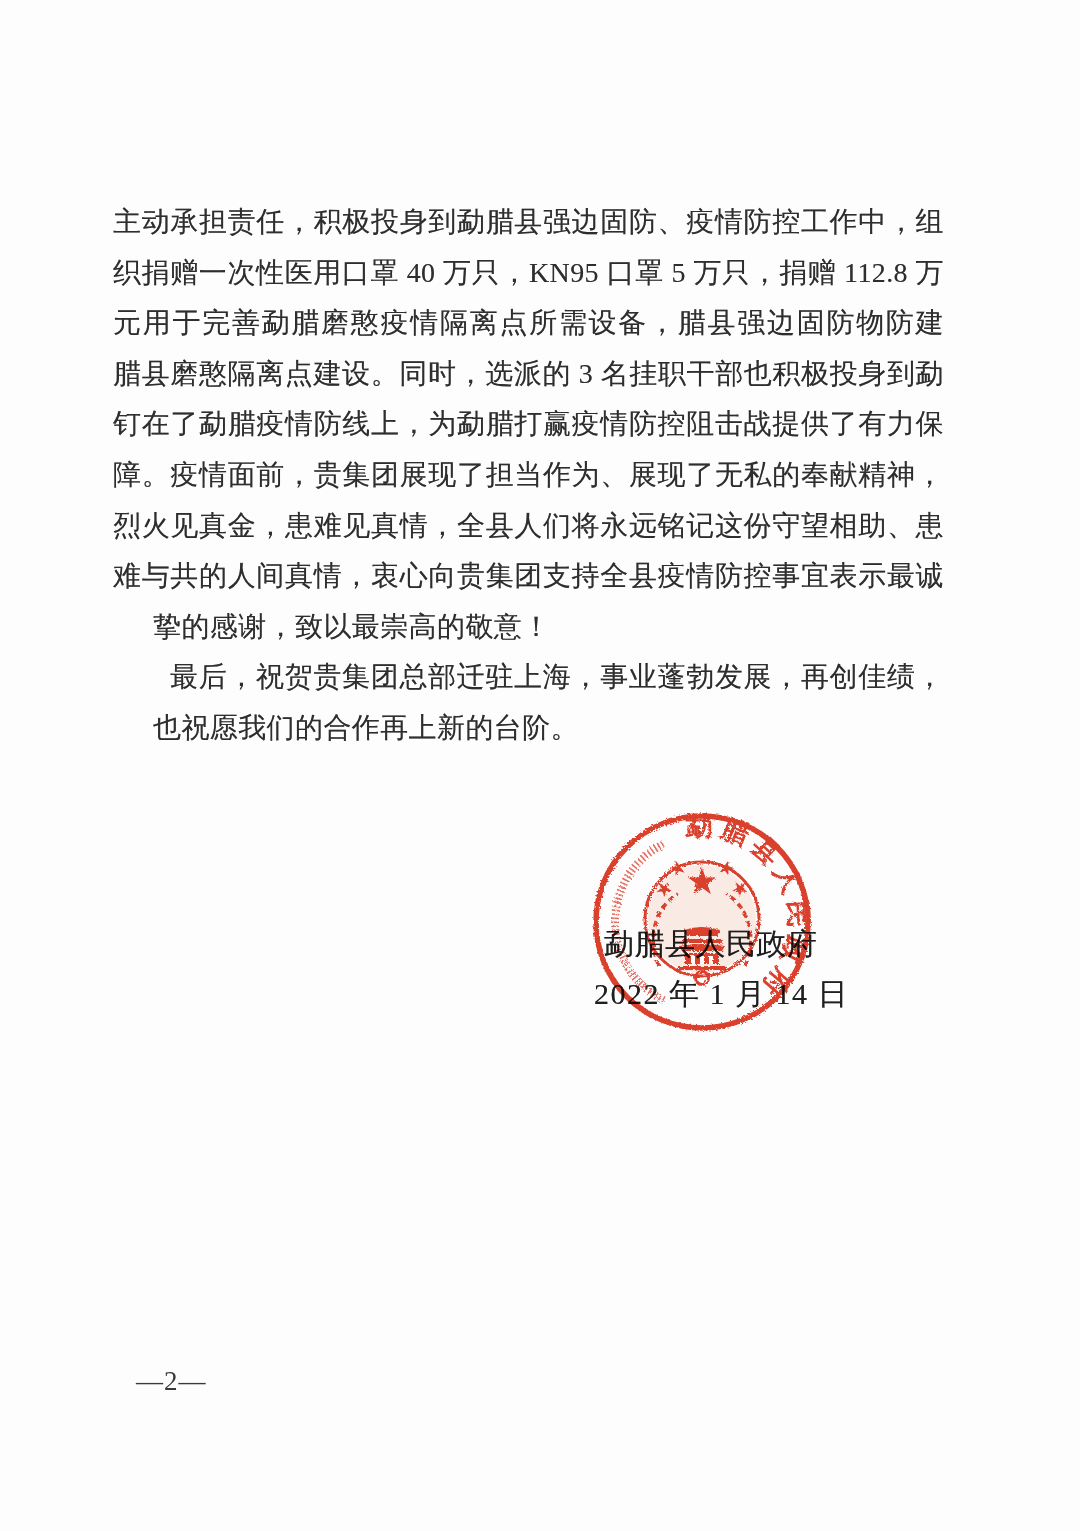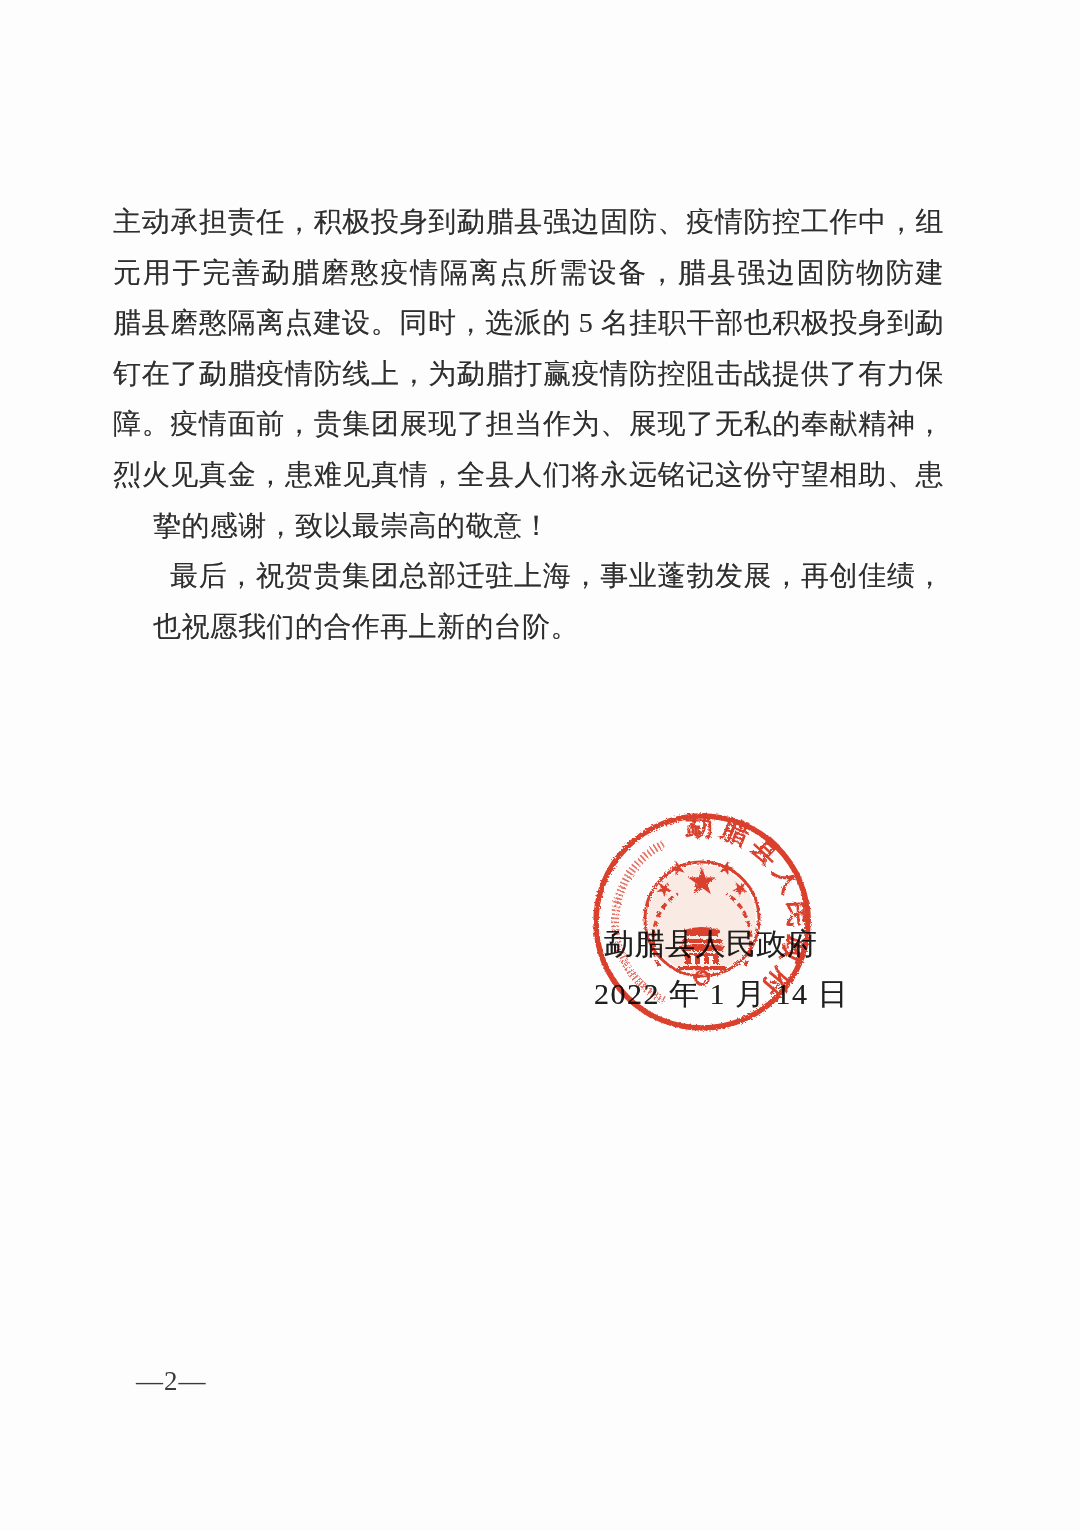--- a/index.html
+++ b/index.html
@@ -86,25 +86,27 @@
     color:#3a3a3a;
   }
 </style>
 </head>
 <body>
 
 <div class="page">
 
   <div class="text-block">
     <div class="line">主动承担责任，积极投身到勐腊县强边固防、疫情防控工作中，组</div>
+    <div class="line">织捐赠一次性医用口罩 40 万只，KN95 口罩 5 万只，捐赠 112.8 万</div>
     <div class="line">元用于完善勐腊磨憨疫情隔离点所需设备，腊县强边固防物防建</div>
-    <div class="line">腊县磨憨隔离点建设。同时，选派的 5 名挂职干部也积极投身到勐</div>
+    <div class="line">腊县磨憨隔离点建设。同时，选派的 3 名挂职干部也积极投身到勐</div>
     <div class="line">钉在了勐腊疫情防线上，为勐腊打赢疫情防控阻击战提供了有力保</div>
     <div class="line">障。疫情面前，贵集团展现了担当作为、展现了无私的奉献精神，</div>
     <div class="line">烈火见真金，患难见真情，全县人们将永远铭记这份守望相助、患</div>
+    <div class="line">难与共的人间真情，衷心向贵集团支持全县疫情防控事宜表示最诚</div>
     <div class="line para-end">挚的感谢，致以最崇高的敬意！</div>
     <div class="line indent">最后，祝贺贵集团总部迁驻上海，事业蓬勃发展，再创佳绩，</div>
     <div class="line para-end">也祝愿我们的合作再上新的台阶。</div>
   </div>
 
   <div class="signature-line">勐腊县人民政府</div>
   <div class="date-line">2022 年 1 月 14 日</div>
 
   <svg class="seal" viewBox="0 0 232 232" xmlns="http://www.w3.org/2000/svg" xmlns:xlink="http://www.w3.org/1999/xlink">
     <defs>

